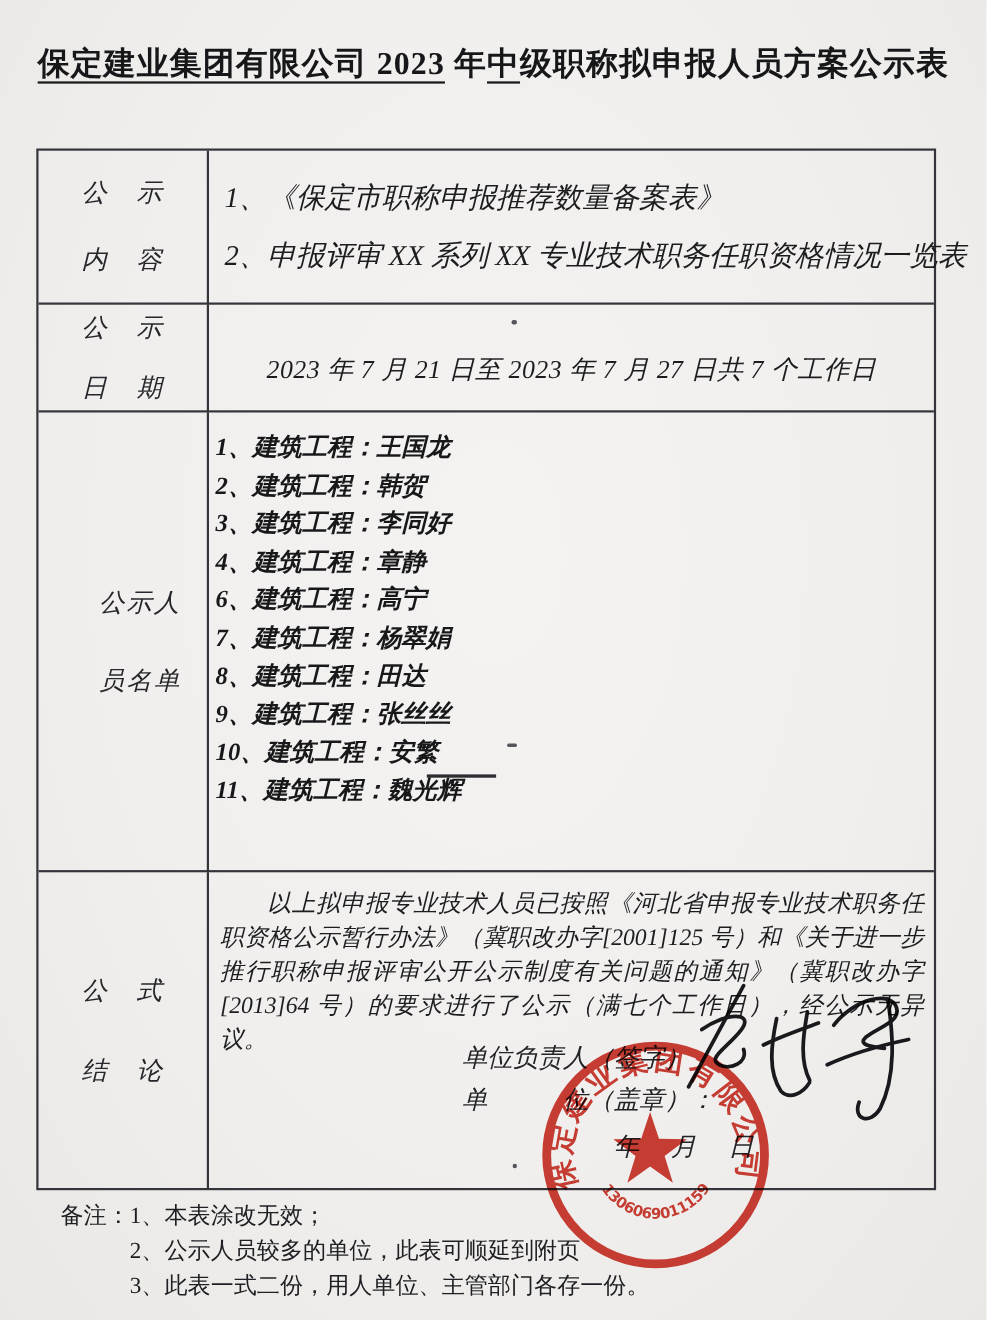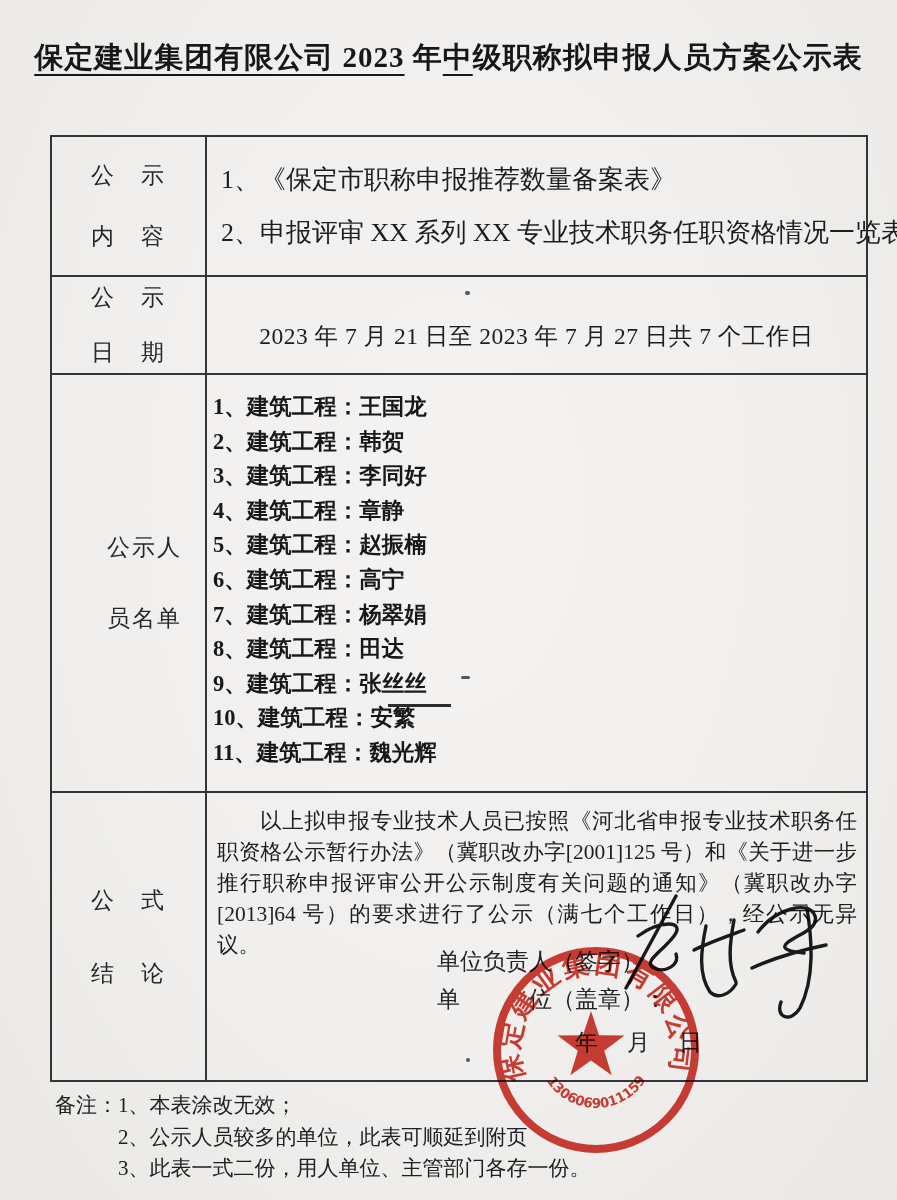--- a/index.html
+++ b/index.html
@@ -12,24 +12,25 @@
   }
   
   .doc-title{
     position:absolute;top:38px;left:0;width:100%;
     text-align:center;font-size:29px;font-weight:bold;letter-spacing:1px;
     white-space:nowrap;color:#17171a;
   }
   .doc-title .u{text-decoration:underline;text-decoration-thickness:2px;text-underline-offset:7px;}
   
   .doc-table{
-    position:absolute;left:50px;top:135px;width:818px;height:947px;
+    position:absolute;left:33px;top:135px;width:818px;height:947px;
     border:2.5px solid #34343a;
     display:grid;grid-template-columns:155px 1fr;grid-template-rows:140px 98px 418px 1fr;
     box-sizing:border-box;
+    font-style:italic;
   }
   .cell{box-sizing:border-box;min-width:0;min-height:0;}
   .lbl{
     border-right:2px solid #34343a;border-bottom:2px solid #34343a;
     display:flex;flex-direction:column;align-items:center;justify-content:center;
     font-size:23px;letter-spacing:2px;color:#26262b;
   }
   .lbl.last, .cnt.last{border-bottom:none;}
   .lbl .lline{display:block;}
   .lbl-r1{row-gap:30px;} .lbl-r2{row-gap:24px;} .lbl-r3{row-gap:40px;padding-left:32px;} .lbl-r4{row-gap:42px;}
@@ -90,21 +91,20 @@
 
     <div class="cell lbl lbl-r3">
       <span class="lline">公示人</span>
       <span class="lline">员名单</span>
     </div>
     <div class="cell cnt cnt-r3">
         <div>1、建筑工程：王国龙</div>
         <div>2、建筑工程：韩贺</div>
         <div>3、建筑工程：李同好</div>
         <div>4、建筑工程：章静</div>
-        <div>5、建筑工程：赵振楠</div>
         <div>6、建筑工程：高宁</div>
         <div>7、建筑工程：杨翠娟</div>
         <div>8、建筑工程：田达</div>
         <div>9、建筑工程：张丝丝</div>
         <div>10、建筑工程：安繁</div>
         <div>11、建筑工程：魏光辉</div>
       </div>
 
     <div class="cell lbl lbl-r4 last">
       <span class="lline">公　式</span>

